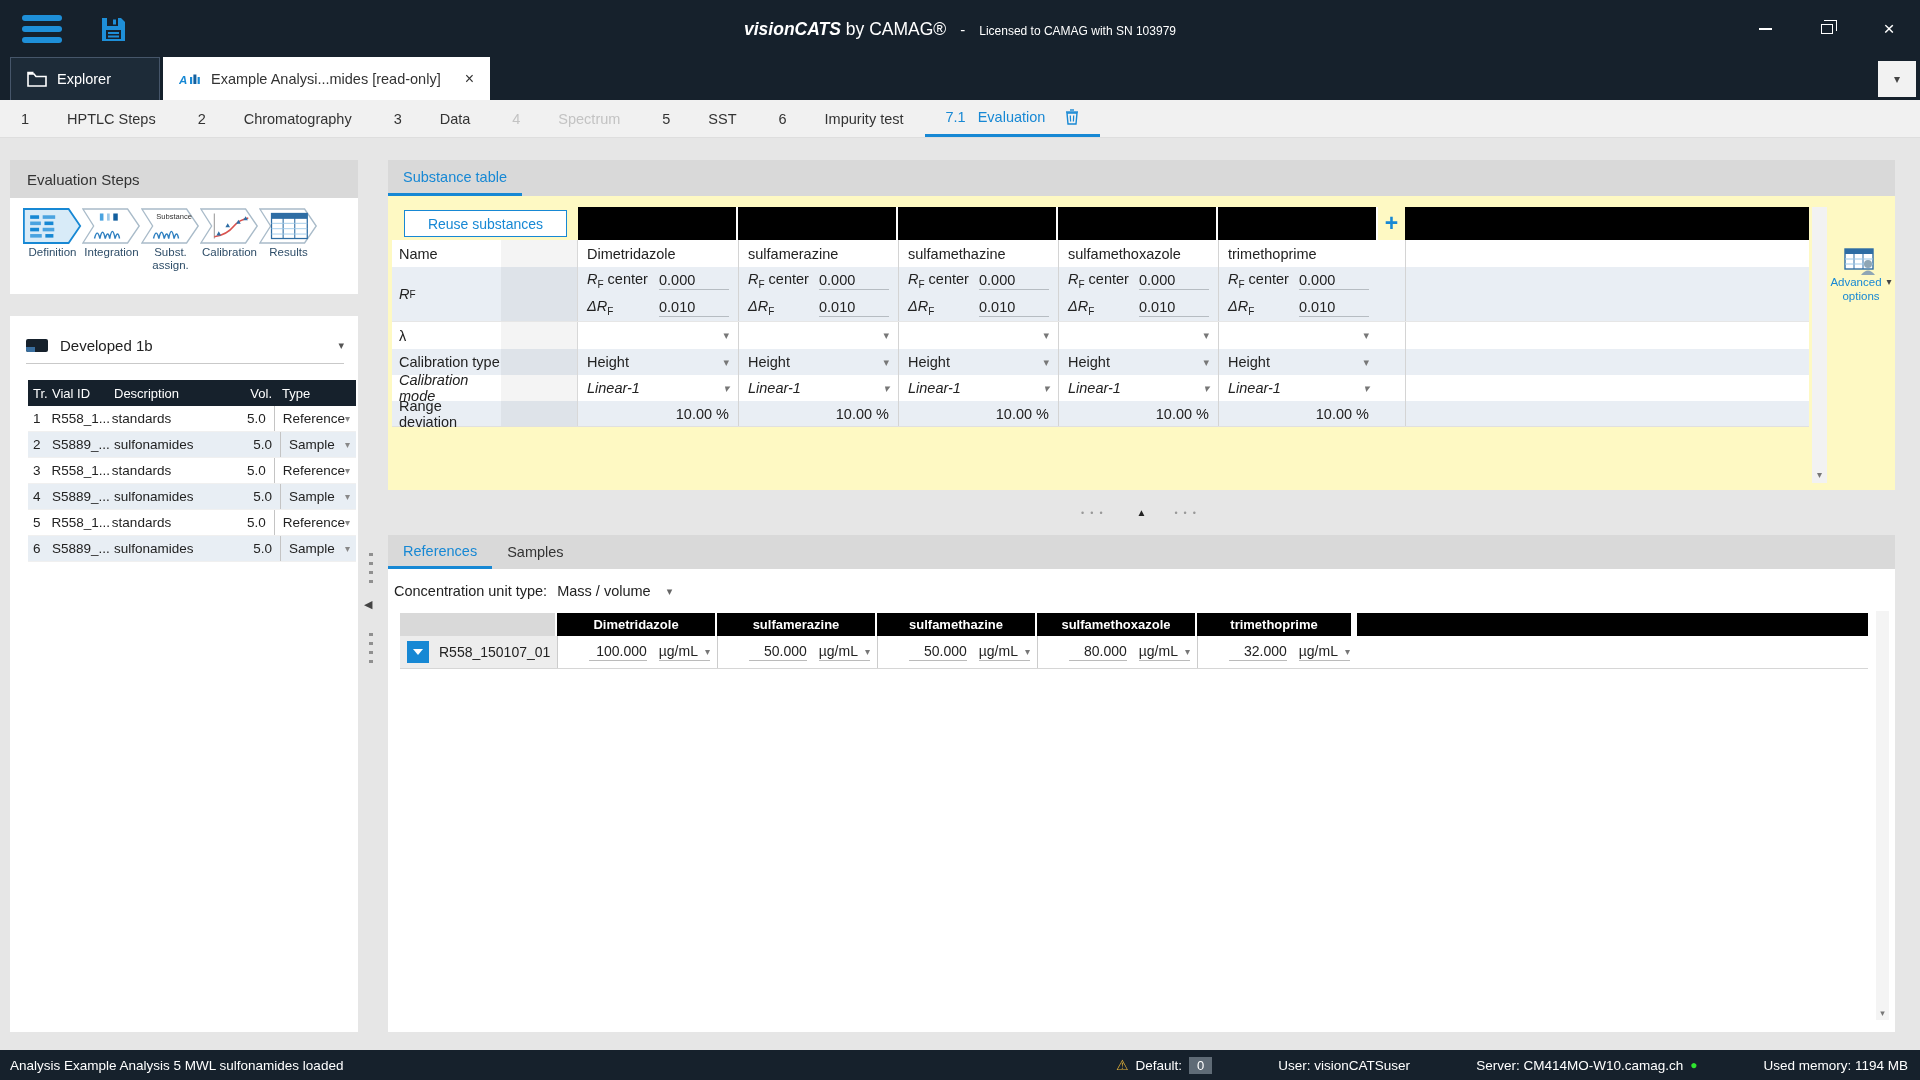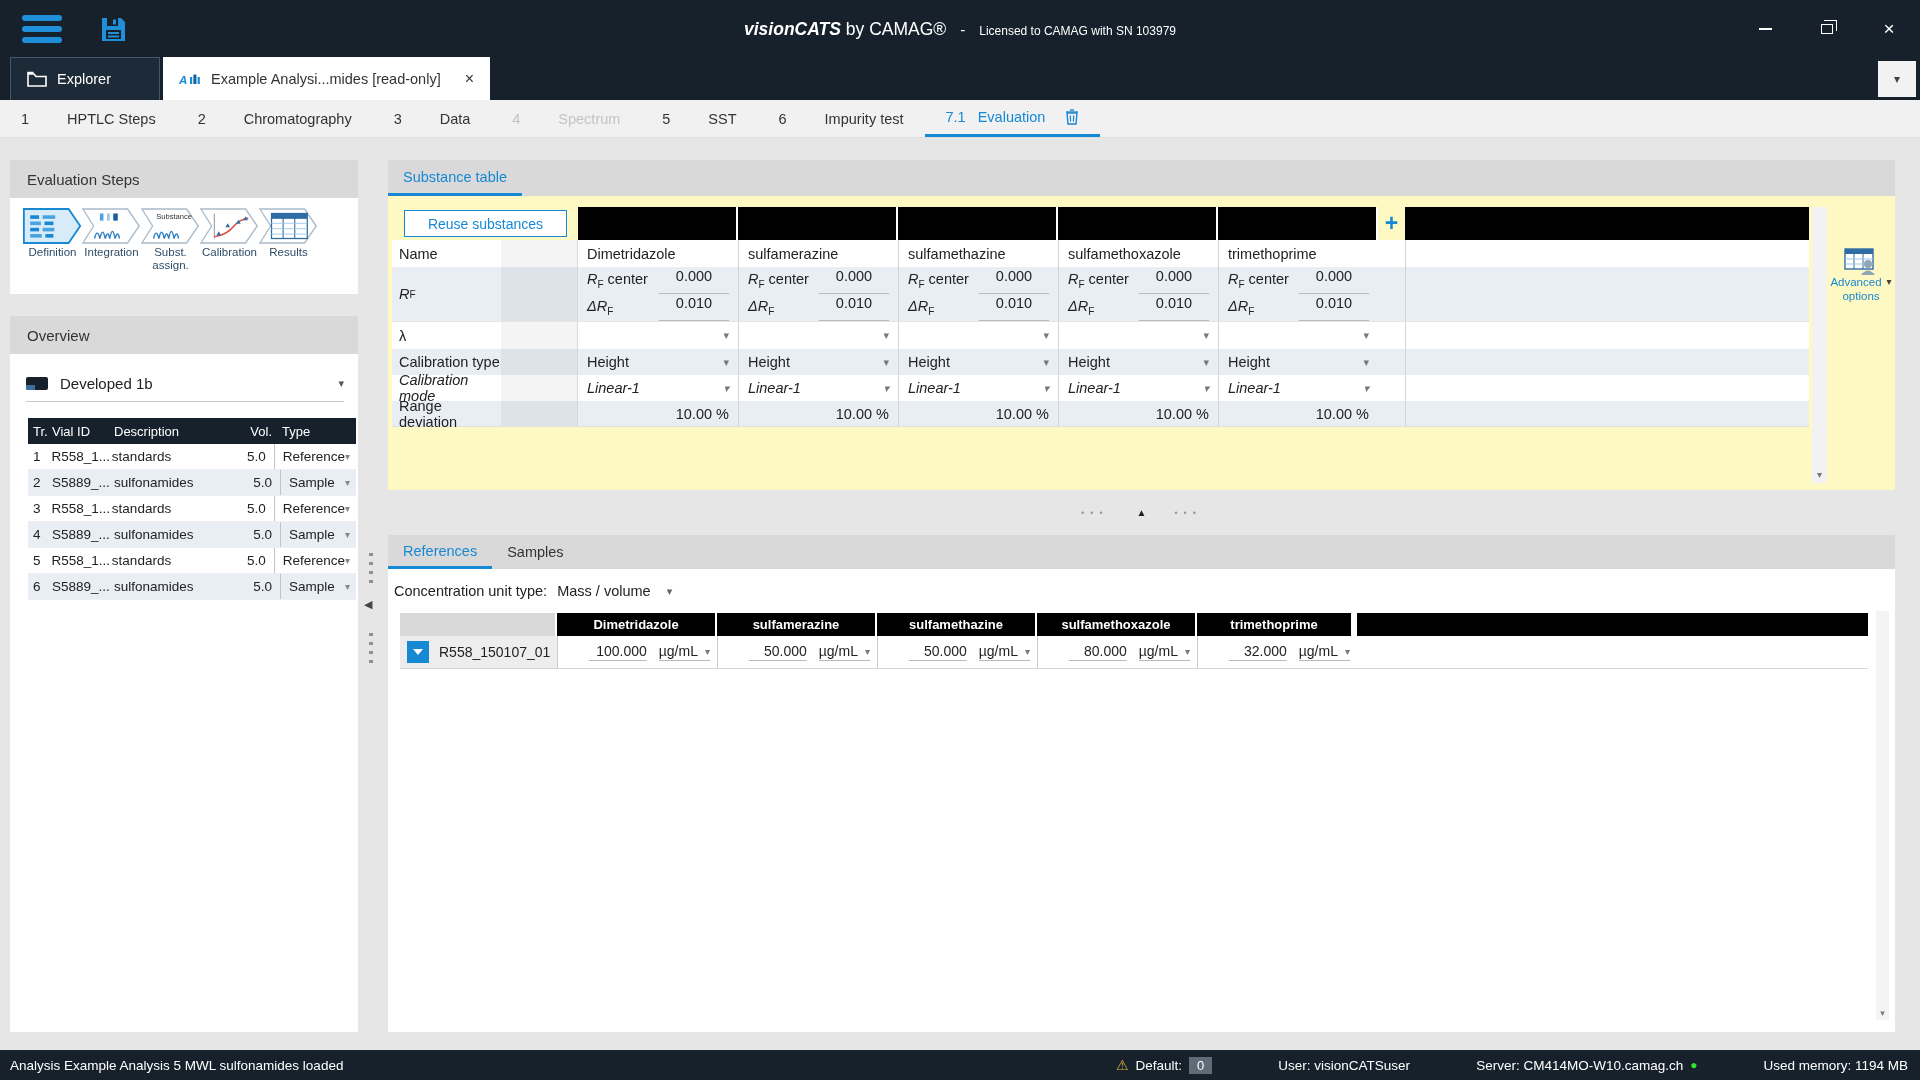--- a/index.html
+++ b/index.html
@@ -101,21 +101,21 @@
 
   .srow.header { height:33px; }
   .header .h-label { width:186px; display:flex; align-items:center; }
   .reuse-btn { margin-left:12px; width:163px; height:27px; border:1px solid #1788d4; color:#1788d4; background:#fff; display:flex; align-items:center; justify-content:center; font-size:14px; cursor:pointer; }
   .h-black { width:160px; background:#000; border-right:2px solid #fff; }
   .h-plus { width:27px; display:flex; align-items:center; justify-content:center; color:#1788d4; font-size:23px; font-weight:bold; cursor:pointer; }
   .h-fill { flex:1; background:#000; }
 
   .rf-cell { flex-direction:column; align-items:stretch; padding:0; }
   .rf-sub { height:27px; display:flex; align-items:center; padding:0 9px; }
-  .rf-sub .val { margin-left:auto; width:70px; text-align:center; border-bottom:1px solid #b6bcc2; padding-bottom:9px; }
+  .rf-sub .val { margin-left:auto; width:70px; text-align:left; border-bottom:1px solid #b6bcc2; padding-bottom:1px; }
   .rf-name i, .lab-main i { font-style:italic; }
   sub { font-size:10px; }
   .word-gap { margin-left:4px; }
   .dd-right { margin-left:auto; color:#777; font-size:11px; }
   .cell-right { justify-content:flex-end; }
 
   .v-scroll { position:absolute; left:1424px; top:11px; bottom:7px; width:15px; background:#f2f2f2; display:flex; align-items:flex-end; justify-content:center; color:#777; font-size:10px; cursor:pointer; }
   .v-scroll span { margin-bottom:3px; }
 
   .advanced { position:absolute; right:0; top:52px; width:68px; display:flex; flex-direction:column; align-items:center; color:#1788d4; font-size:11.5px; line-height:1.25; cursor:pointer; }
@@ -301,21 +301,20 @@
       <div class="chev-labels">
         <div class="chev-label">Definition</div>
         <div class="chev-label">Integration</div>
         <div class="chev-label">Subst.
 assign.</div>
         <div class="chev-label">Calibration</div>
         <div class="chev-label">Results</div>
       </div>
     </div>
     <div class="panel-spacer"></div>
-    <div class="section-header">Overview</div>
     <div class="overview-body">
       <div class="plate-select">
         <span class="plate-icon"></span>
         <span>Developed 1b</span>
         <span class="dd">▾</span>
       </div>
       <div class="vial-table">
         <div class="vt-head">
           <div class="vc-tr">Tr.</div>
           <div class="vc-vial">Vial ID</div>

